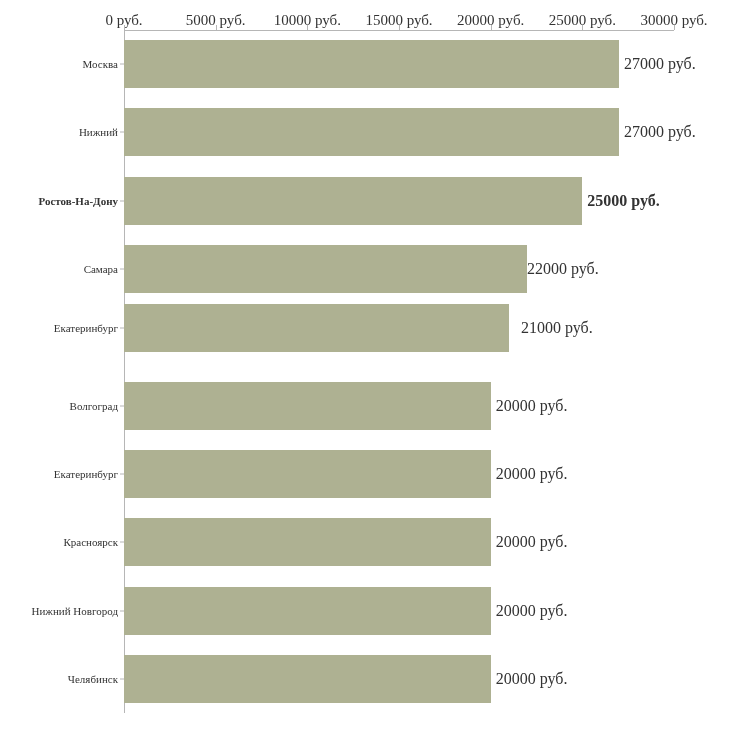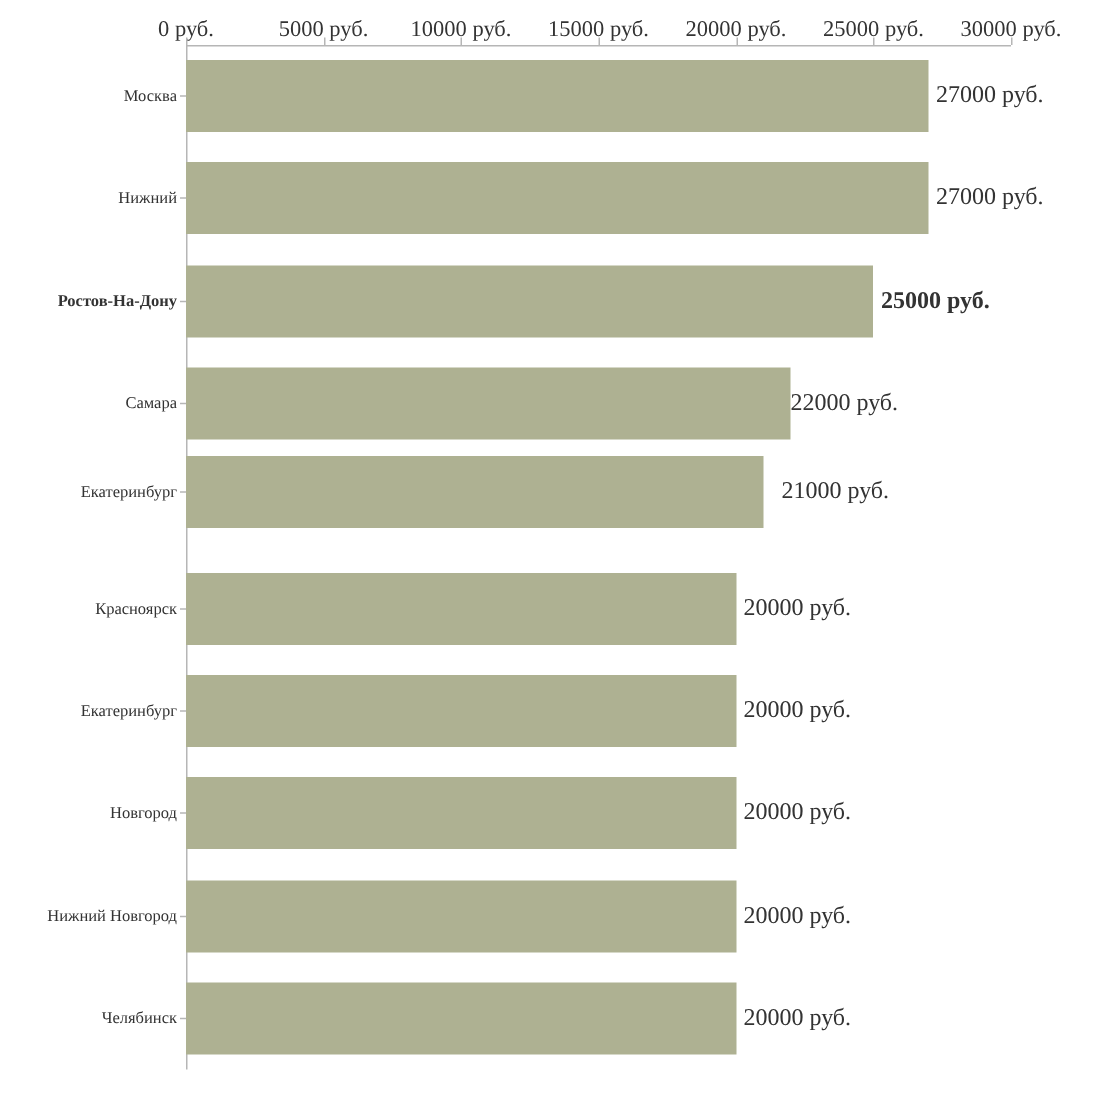--- a/index.html
+++ b/index.html
@@ -139,33 +139,33 @@
         <div class="val-label" style="left: 398px;">22000 руб.</div>
       </div>
       <div class="row-wrap" style="top: 294px; height: 68.3px; text-align: center;">
         <div class="cat-tick"></div>
         <div class="cat-label-out">Екатеринбург</div>
         <div class="bar" style="width: 385px; height: 48px; top: 10.15px; background: rgb(174, 177, 146);"></div>
         <div class="val-label" style="left: 385px; margin-left: 12px;">21000 руб.</div>
       </div>
       <div class="row-wrap" style="top: 371.5px; height: 68.3px;">
         <div class="cat-tick"></div>
-        <div class="cat-label-out">Красноярск</div>
+        <div class="cat-label-out">Волгоград</div>
         <div class="bar" style="width: 366.667px; height: 48px; top: 10.15px; background: rgb(174, 177, 146);"></div>
         <div class="val-label" style="left: 366.667px;">20000 руб.</div>
       </div>
       <div class="row-wrap" style="top: 439.8px; height: 68.3px;">
         <div class="cat-tick"></div>
         <div class="cat-label-out">Екатеринбург</div>
         <div class="bar" style="width: 366.667px; height: 48px; top: 10.15px; background: rgb(174, 177, 146);"></div>
         <div class="val-label" style="left: 366.667px;">20000 руб.</div>
       </div>
       <div class="row-wrap" style="top: 508.1px; height: 68.3px;">
         <div class="cat-tick"></div>
-        <div class="cat-label-out">Новгород</div>
+        <div class="cat-label-out">Красноярск</div>
         <div class="bar" style="width: 366.667px; height: 48px; top: 10.15px; background: rgb(174, 177, 146);"></div>
         <div class="val-label" style="left: 366.667px;">20000 руб.</div>
       </div>
       <div class="row-wrap" style="top: 576.4px; height: 68.3px;">
         <div class="cat-tick"></div>
         <div class="cat-label-out">Нижний Новгород</div>
         <div class="bar" style="width: 366.667px; height: 48px; top: 10.15px; background: rgb(174, 177, 146);"></div>
         <div class="val-label" style="left: 366.667px;">20000 руб.</div>
       </div>
       <div class="row-wrap" style="top: 644.7px; height: 68.3px;">

